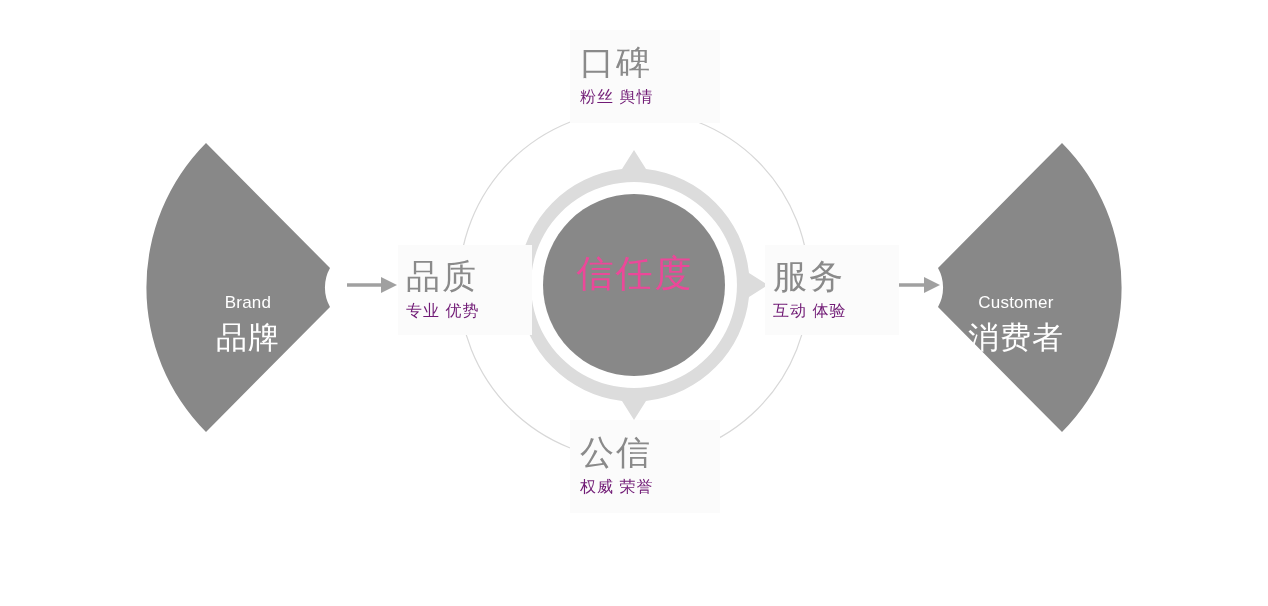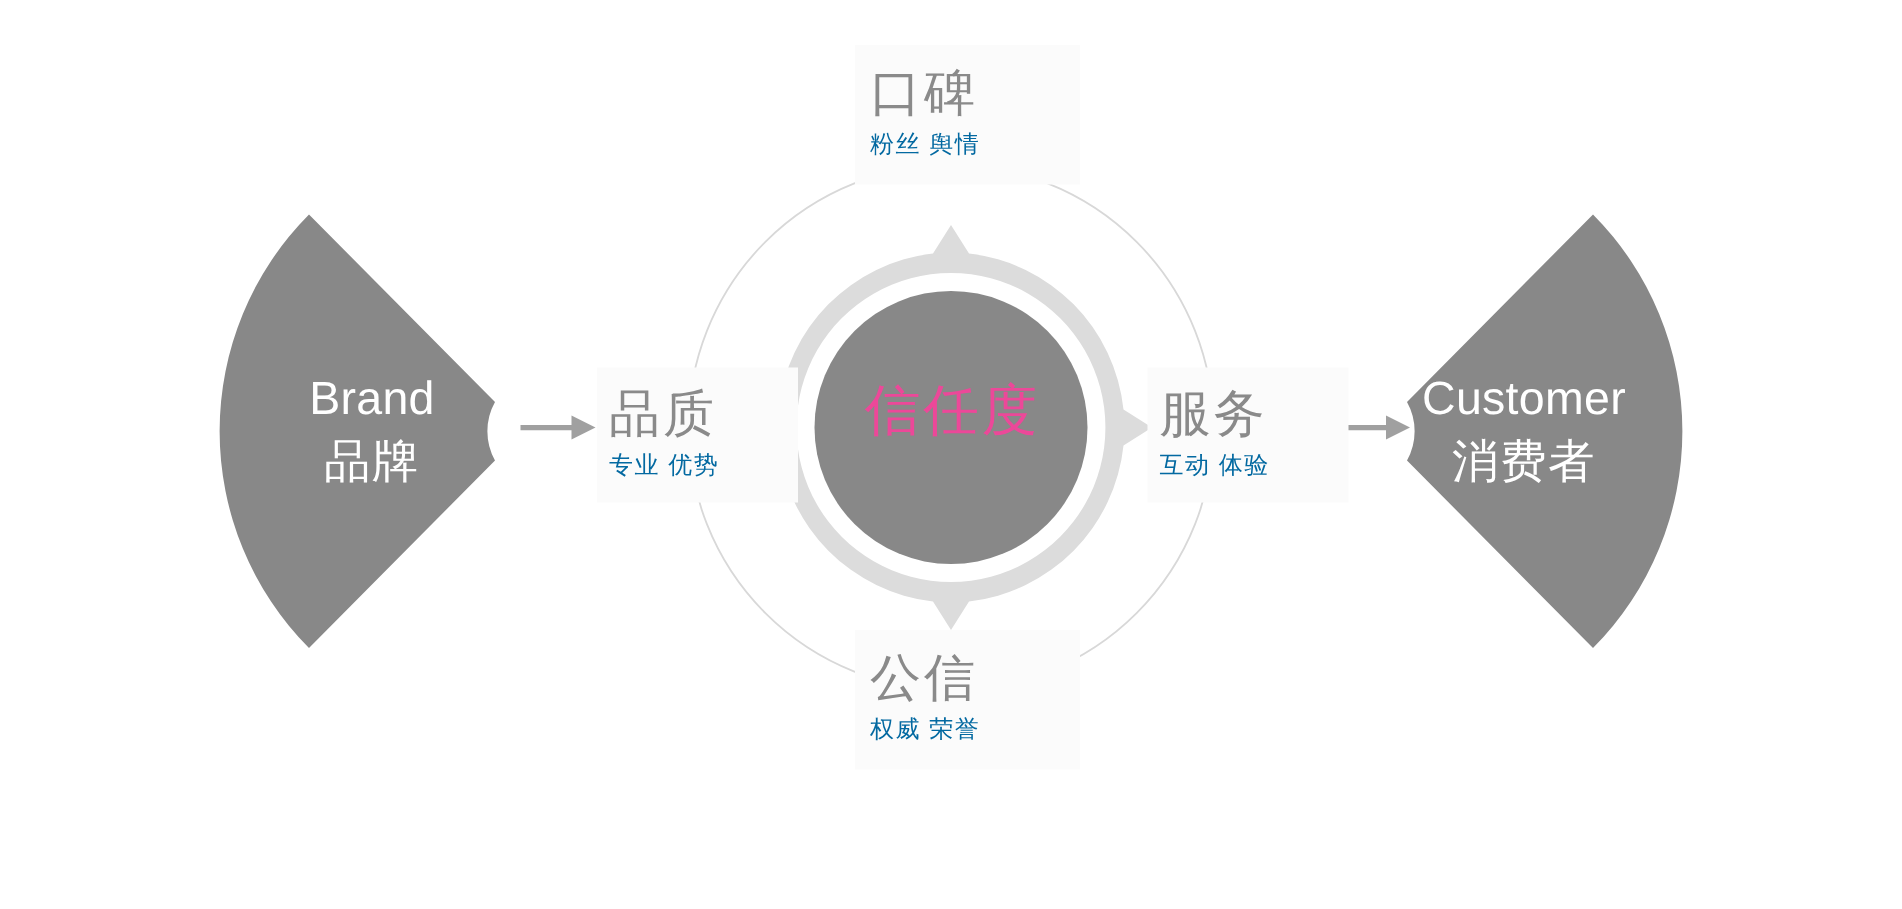--- a/index.html
+++ b/index.html
@@ -27,25 +27,26 @@
 
   
   .fan-label {
     position: absolute;
     text-align: center;
     color: #ffffff;
     line-height: 1.0;
     pointer-events: none;
   }
   .fan-label .en {
-    font-size: 31px;
+    font-size: 17px;
     letter-spacing: 0.2px;
     display: block;
     margin-bottom: 11px;
     font-weight: 400;
+    margin-top: 44px;
   }
   .fan-label .cn {
     font-size: 31px;
     letter-spacing: 1px;
     display: block;
     font-weight: 400;
   }
   #fan-left-label  { left: 168px; top: 250px; width: 160px; }
   #fan-right-label { left: 932px; top: 250px; width: 168px; }
 
@@ -73,21 +74,21 @@
   .pillar .title {
     display: block;
     font-size: 34px;
     color: #8a8a8a;
     letter-spacing: 2px;
     white-space: nowrap;
   }
   .pillar .sub {
     display: block;
     font-size: 16px;
-    color: #0369a1;
+    color: #701a75;
     letter-spacing: 1px;
     margin-top: 10px;
     white-space: nowrap;
   }
   #pillar-top    { left: 570px; top: 30px;  width: 130px; padding: 15px 10px 18px; }
   #pillar-bottom { left: 570px; top: 420px; width: 130px; padding: 15px 10px 18px; }
   #pillar-left   { left: 398px; top: 245px; width: 118px; padding: 14px 8px 16px; }
   #pillar-right  { left: 765px; top: 245px; width: 118px; padding: 14px 8px 16px; }
 </style>
 </head>

